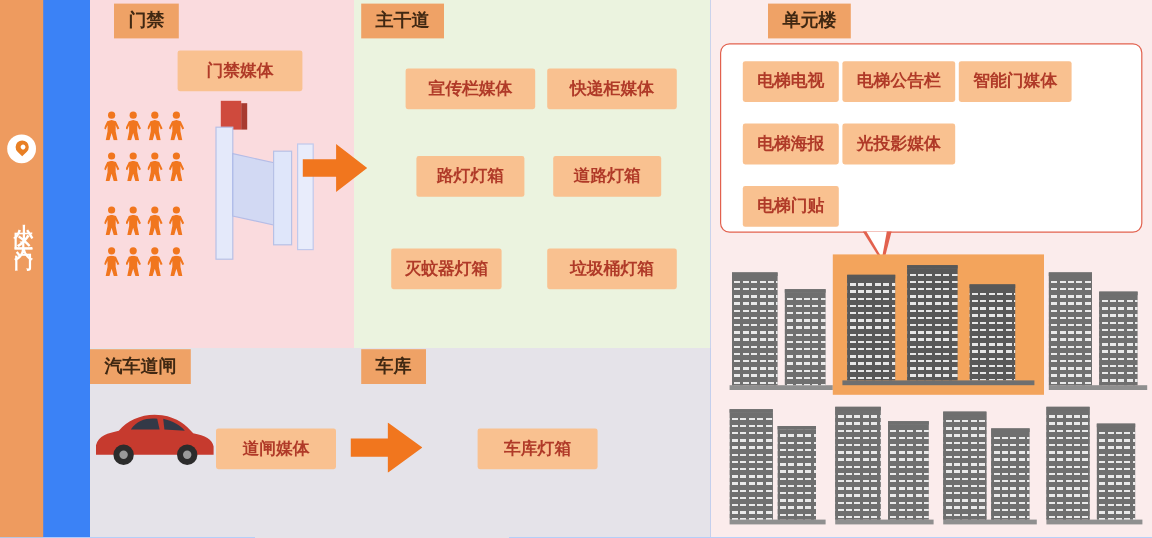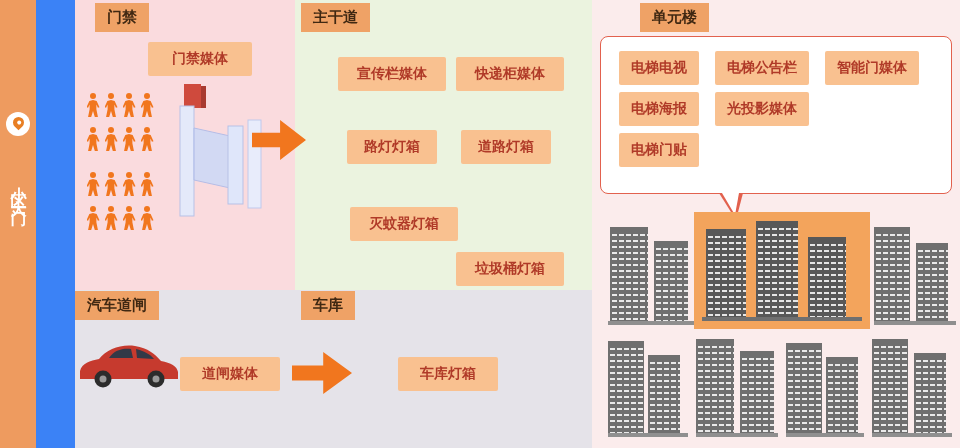--- a/index.html
+++ b/index.html
@@ -44,21 +44,21 @@
   .person { position:relative; width:13px; height:24px; display:inline-block; }
   .person::before { content:""; position:absolute; left:3.5px; top:0; width:6px; height:6px;
                     border-radius:50%; background:#f1761e; }
   .person::after { content:""; position:absolute; left:0; top:7px; width:13px; height:17px; background:#f1761e;
     clip-path:polygon(50% 0%,78% 6%,100% 42%,88% 46%,76% 26%,76% 55%,88% 100%,64% 100%,50% 64%,36% 100%,12% 100%,24% 55%,24% 26%,12% 46%,0% 42%,22% 6%); }
 
   
   .bubble { position:absolute; left:600px; top:36px; width:352px; height:158px;
     background:#fff; border:1.5px solid #e2614e; border-radius:8px;
     padding:14px 0 0 18px; box-sizing:border-box; }
-  .bubble-row { display:flex; gap:16px; margin-bottom:7px; }
+  .bubble-row { display:flex; gap:3px; margin-bottom:18px; }
   .tail-border { position:absolute; left:118px; top:100%; width:0; height:0;
     border-left:17px solid transparent; border-right:7px solid transparent; border-top:27px solid #e2614e; }
   .tail-fill { position:absolute; left:121px; top:100%; width:0; height:0;
     border-left:13px solid transparent; border-right:4px solid transparent; border-top:22px solid #fff; }
 
   
   .bgroup { position:absolute; box-sizing:border-box; border-bottom:4px solid #8f8f8f; }
   .building { --bcol:#6f6f6f; position:absolute; bottom:0;
     background-color:var(--bcol); border-top:3px solid var(--bcol);
     background-image:
@@ -123,22 +123,22 @@
     <rect x="78" y="50" width="15" height="78" fill="#dfe6fa" stroke="#b7c1e6"></rect>
     <rect x="98" y="44" width="13" height="88" fill="#e8ecfb" stroke="#c0c9ec"></rect>
   </svg>
 
   <div class="arrow" style="left:252px; top:120px; width:54px; height:40px;"></div>
 
   <div class="box abs" style="left:338px; top:57px;  width:108px;">宣传栏媒体</div>
   <div class="box abs" style="left:456px; top:57px;  width:108px;">快递柜媒体</div>
   <div class="box abs" style="left:347px; top:130px; width:90px;text-align:center;">路灯灯箱</div>
   <div class="box abs" style="left:461px; top:130px; width:90px;">道路灯箱</div>
-  <div class="box abs" style="left:350px; top:207px; width:108px;">灭蚊器灯箱</div>
-  <div class="box abs" style="left:456px; top:207px; width:108px;margin-top:45px;">垃圾桶灯箱</div>
+  <div class="box abs" style="left:326px; top:207px; width:92px;">灭蚊器灯箱</div>
+  <div class="box abs" style="left:456px; top:207px; width:108px;">垃圾桶灯箱</div>
 
   <div class="bubble">
     <div class="bubble-row">
       <div class="box flow">电梯电视</div>
       <div class="box flow">电梯公告栏</div>
       <div class="box flow">智能门媒体</div>
     </div>
     <div class="bubble-row">
       <div class="box flow">电梯海报</div>
       <div class="box flow">光投影媒体</div>

